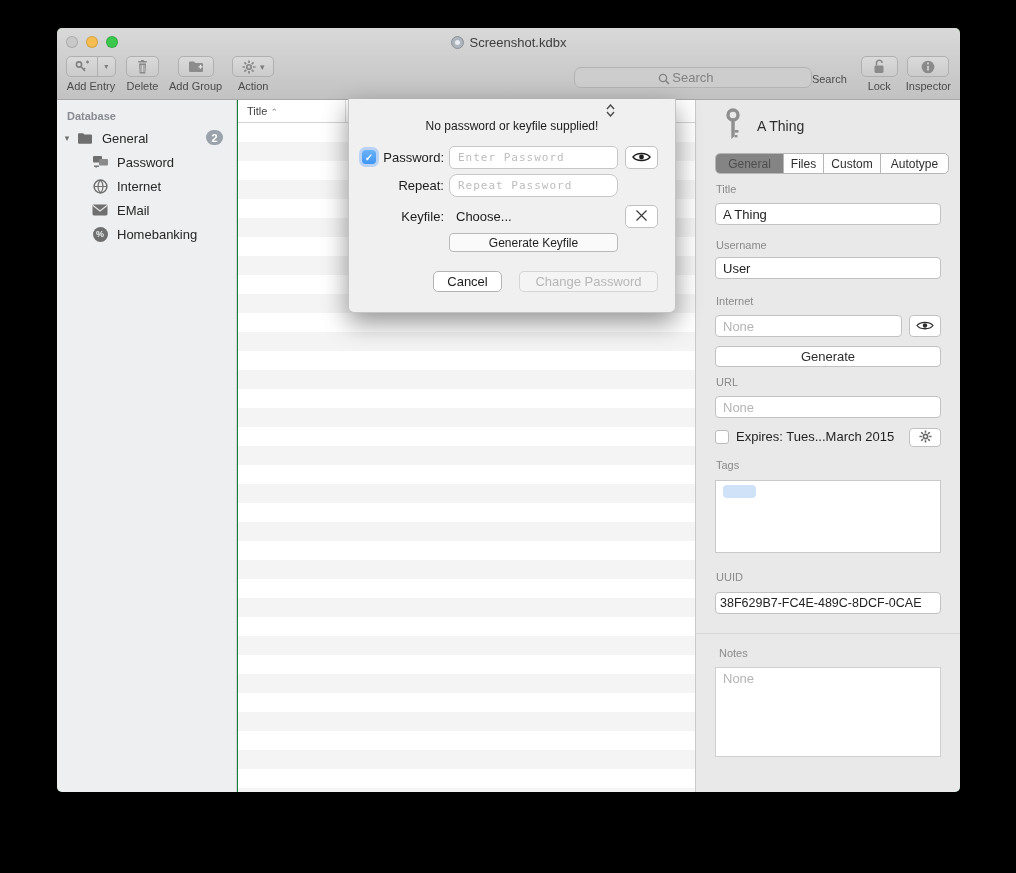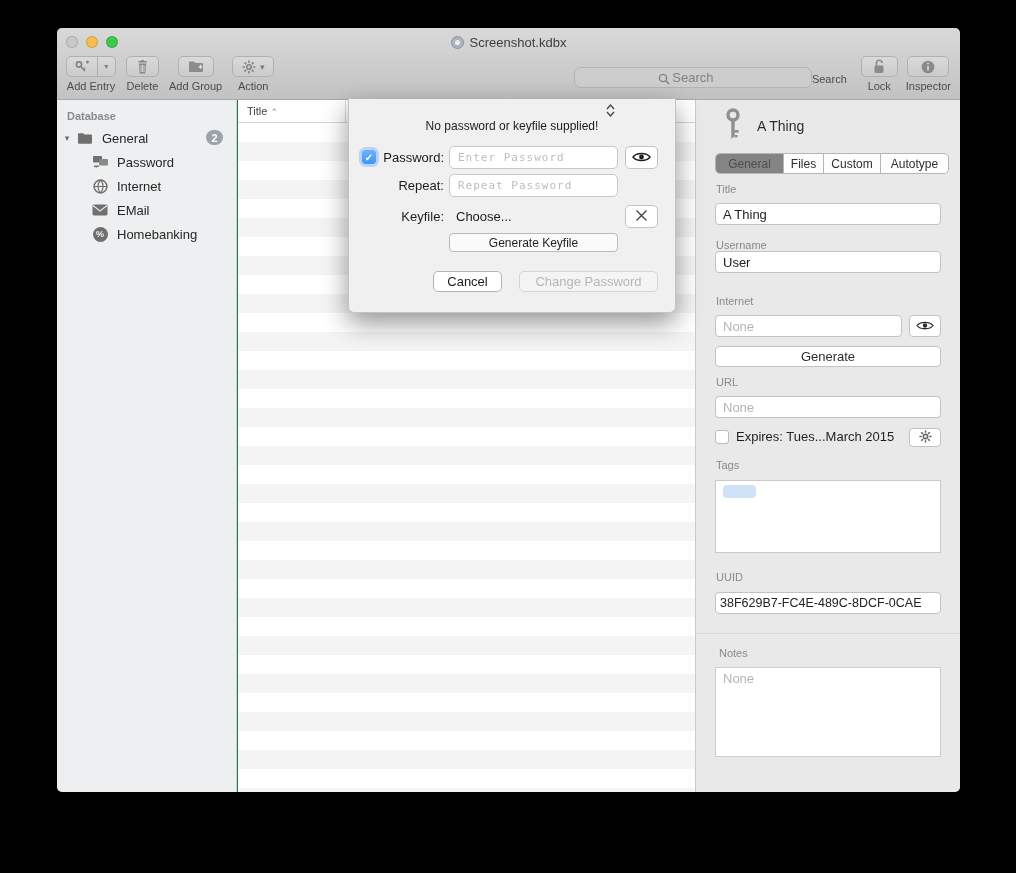--- a/index.html
+++ b/index.html
@@ -322,21 +322,21 @@
       <div class="tab sel" style="width:68px;">General</div>
       <div class="tab" style="width:40px;">Files</div>
       <div class="tab" style="width:57px;">Custom</div>
       <div class="tab" style="flex:1;">Autotype</div>
     </div>
 
     <div class="abs flabel" style="left:20px;top:83px;">Title</div>
     <input class="abs ifield" style="left: 19px; top: 103px; width: 226px; height: 22px;" value="A Thing">
 
     <div class="abs flabel" style="left:20px;top:139px;">Username</div>
-    <input class="abs ifield" style="left: 19px; top: 151px; width: 226px; height: 22px;" value="User">
+    <input class="abs ifield" style="left: 19px; top: 157px; width: 226px; height: 22px;" value="User">
 
     <div class="abs flabel" style="left:20px;top:195px;">Internet</div>
     <input class="abs ifield" style="left: 19px; top: 215px; width: 187px; height: 22px;" placeholder="None">
     <div class="abs sq-btn" style="left:213px;top:215px;width:32px;height:22px;">
       <span>
         <svg width="18" height="11" viewBox="0 0 18 11">
             <path d="M1 5.5 C4 1.2 14 1.2 17 5.5 C14 9.8 4 9.8 1 5.5 Z" fill="none" stroke="#2e2e2e" stroke-width="1.3"></path>
             <circle cx="9" cy="5.5" r="2.2" fill="#2e2e2e"></circle>
           </svg>
       </span>
@@ -391,21 +391,21 @@
     <div class="abs side-btn" style="top:47px;">
       <span>
         <svg width="19" height="12" viewBox="0 0 19 12">
             <path d="M1 6 C4.5 1.3 14.5 1.3 18 6 C14.5 10.7 4.5 10.7 1 6 Z" fill="none" stroke="#1d1d1d" stroke-width="1.4"></path>
             <circle cx="9.5" cy="6" r="2.4" fill="#1d1d1d"></circle>
           </svg>
       </span>
     </div>
 
     <div class="abs srow-label" style="left:30px;top:79px;width:65px;">Repeat:</div>
-    <input class="abs sfield" style="left: 100px; top: 75px;" placeholder="Repeat Password">
+    <input class="abs sfield" style="left: 100px; top: 75px; border-radius: 8px;" placeholder="Repeat Password">
 
     <div class="abs srow-label" style="left:30px;top:110px;width:65px;">Keyfile:</div>
     <div class="abs choose" style="left:107px;top:110px;">Choose...</div>
     <div class="abs stepper">
       <svg width="9" height="6" viewBox="0 0 9 6">
           <path d="M1 5 L4.5 1 L8 5" fill="none" stroke="#4a4a4a" stroke-width="1.4"></path>
         </svg>
       <svg width="9" height="6" viewBox="0 0 9 6">
           <path d="M1 1 L4.5 5 L8 1" fill="none" stroke="#4a4a4a" stroke-width="1.4"></path>
         </svg>

